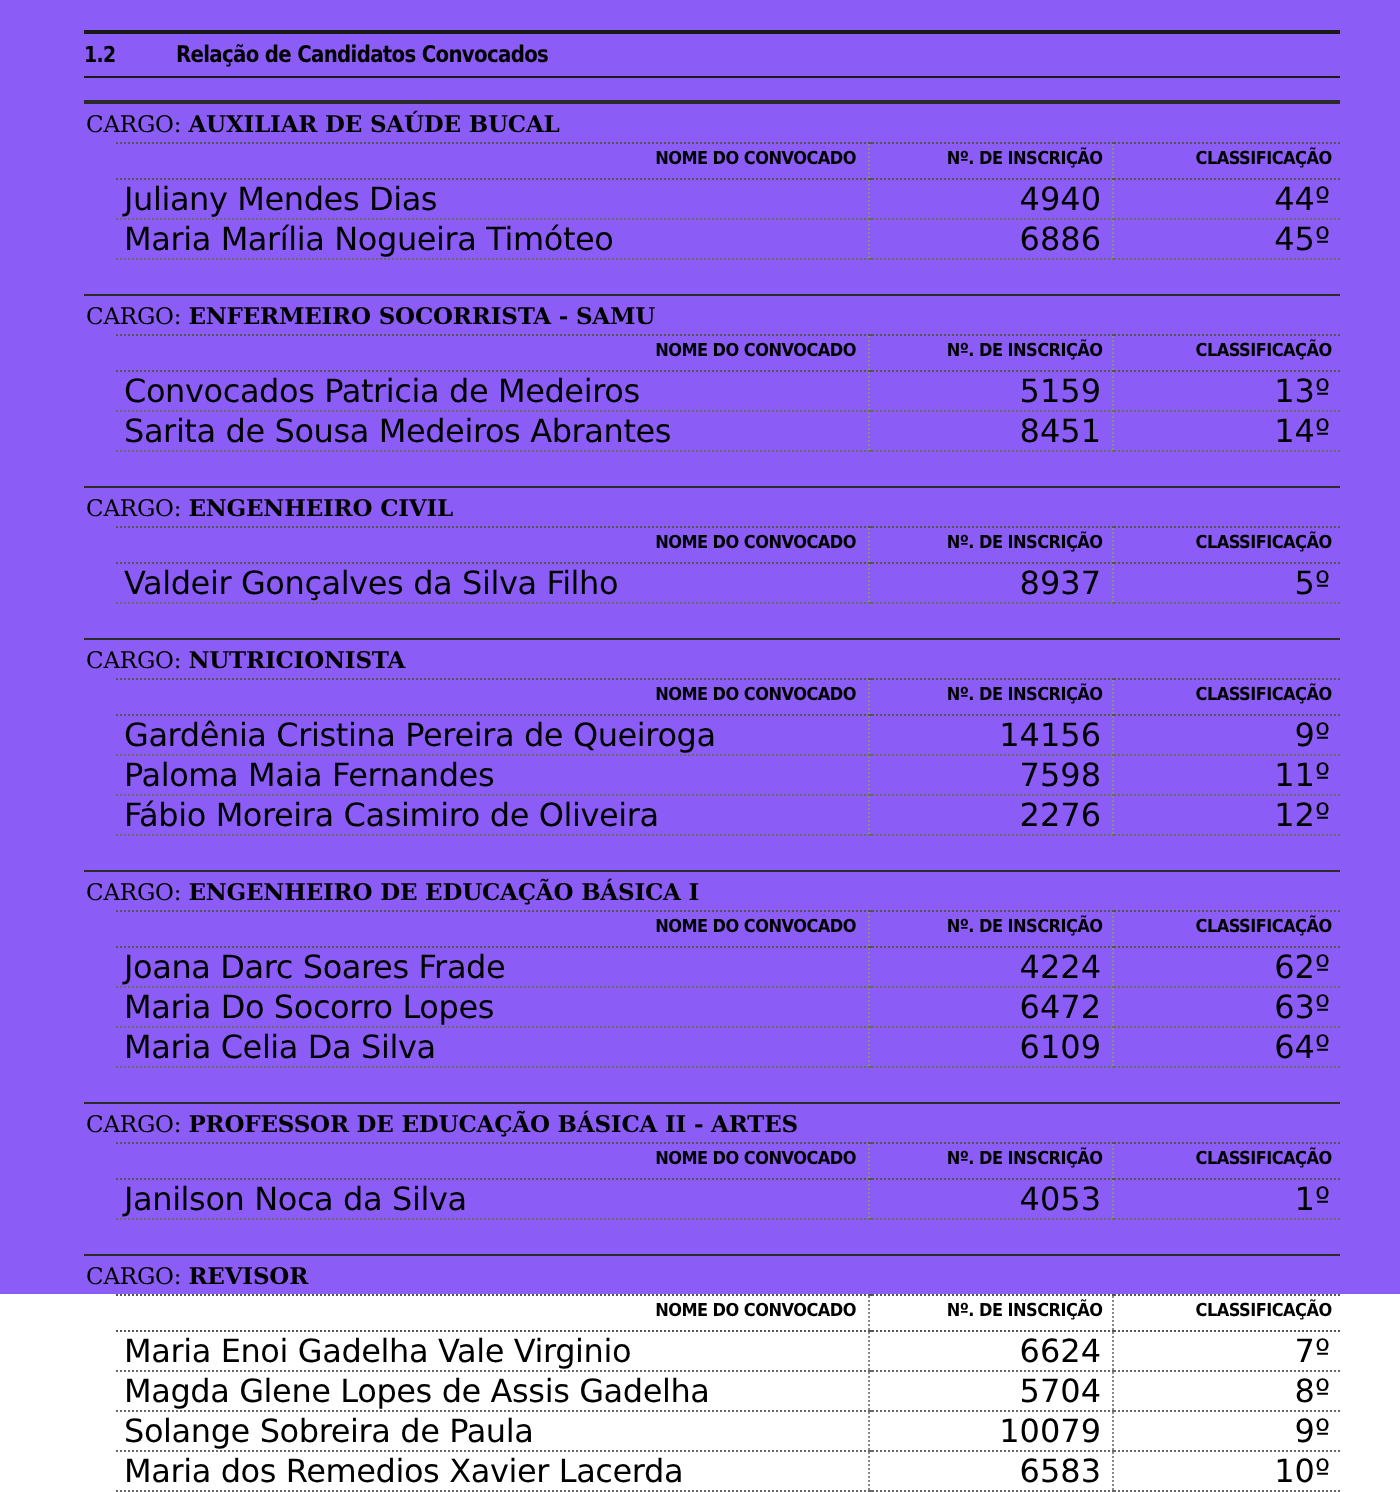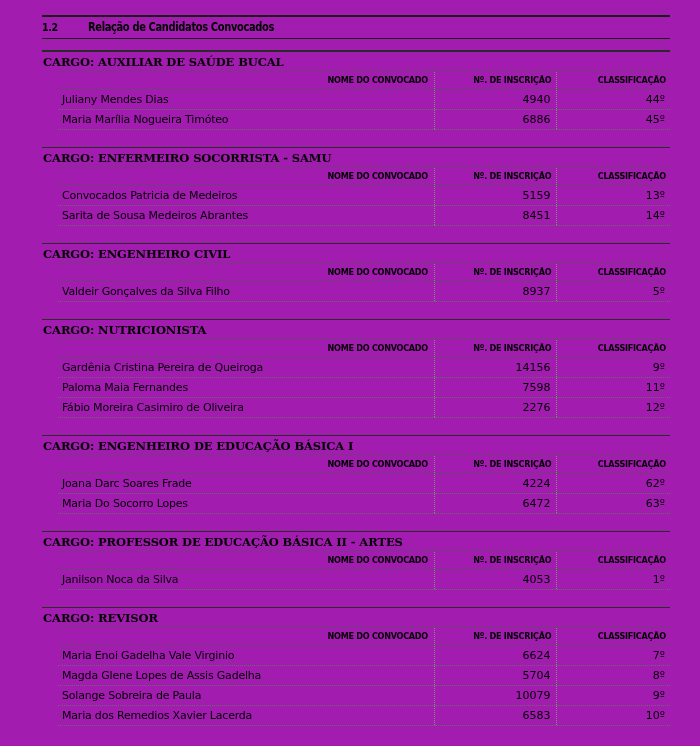--- a/index.html
+++ b/index.html
@@ -11,22 +11,22 @@
     width: 700px;
     height: 746px;
     font-family: "DejaVu Sans", sans-serif;
     color: #000000;
     overflow: hidden;
   }
 
   .page {
     position: relative;
     width: 700px;
-    height: 746px;
-    background: #a21caf;
+    height: 647px;
+    background: #8b5cf6;
     box-sizing: border-box;
   }
 
   
   .title-band {
     margin: 0 30px 0 42px;
     border-top: 2px solid #1a1a1a;
     border-bottom: 1.5px solid #1a1a1a;
     padding: 3px 0 4px 0;
     display: flex;
@@ -65,21 +65,21 @@
     height: 0;
   }
   .cargo-head {
     font-family: "DejaVu Serif", serif;
     font-size: 11.5px;
     padding: 3px 0 2px 1px;
     white-space: nowrap;
     letter-spacing: -0.1px;
   }
   .cargo-head .cargo-label {
-    font-weight: bold;
+    font-weight: normal;
   }
   .cargo-head .cargo-value {
     font-weight: bold;
     margin-top: 19px;
   }
 
   
   .tbl {
     margin-left: 16px;          
     border-collapse: collapse;
@@ -112,21 +112,21 @@
     display: inline-block;
     transform: scaleX(0.9);
   }
   .hdr-row th.th-insc,
   .hdr-row th.th-class {
     border-left: 1px dotted #8a8a8a;
   }
 
   .data-row td {
     font-family: "DejaVu Sans", sans-serif;
-    font-size: 11px;
+    font-size: 16px;
     height: 19px;
     line-height: 19px;
     border-bottom: 1px dotted #6a6a6a;
     white-space: nowrap;
     overflow: hidden;
     margin-left: 44px;
   }
   .data-row td.td-name {
     text-align: left;
     padding-left: 4px;
@@ -302,20 +302,25 @@
             <tr class="data-row">
               <td class="td-name">Joana Darc Soares Frade</td>
               <td class="td-insc">4224</td>
               <td class="td-class">62º</td>
             </tr>
             <tr class="data-row">
               <td class="td-name">Maria Do Socorro Lopes</td>
               <td class="td-insc">6472</td>
               <td class="td-class">63º</td>
             </tr>
+            <tr class="data-row">
+              <td class="td-name">Maria Celia Da Silva</td>
+              <td class="td-insc">6109</td>
+              <td class="td-class">64º</td>
+            </tr>
           </tbody>
         </table>
       </div>
       <div class="gap"></div>
       <div class="cargo-section">
         <div class="cargo-rule-top"></div>
         <div class="cargo-head"><span class="cargo-label">CARGO: </span><span class="cargo-value">PROFESSOR DE EDUCAÇÃO BÁSICA II - ARTES</span></div>
         <table class="tbl">
           <colgroup>
             <col class="c-name">

